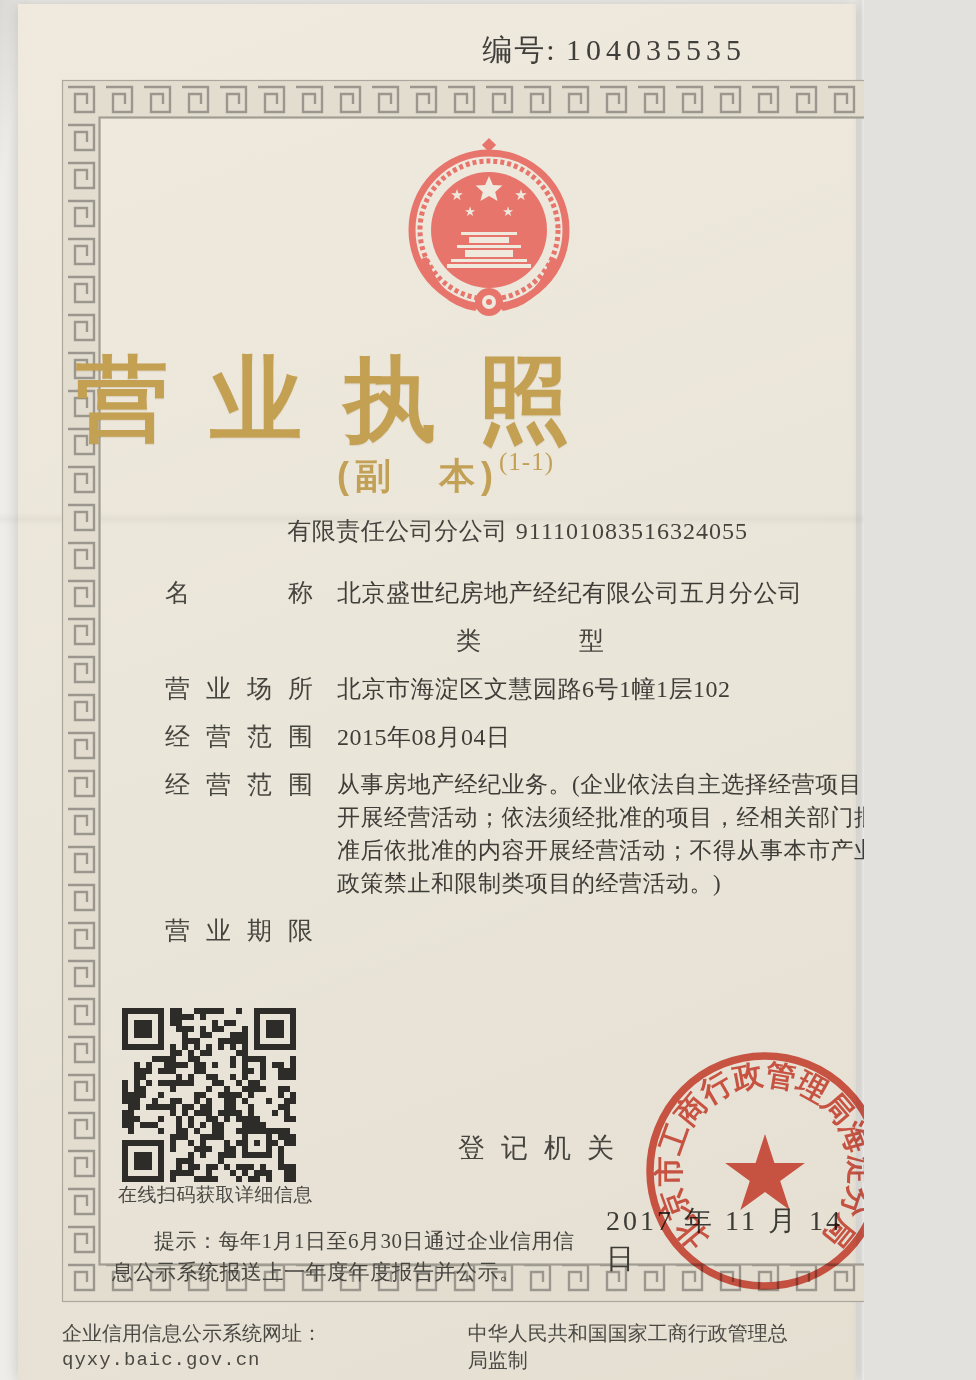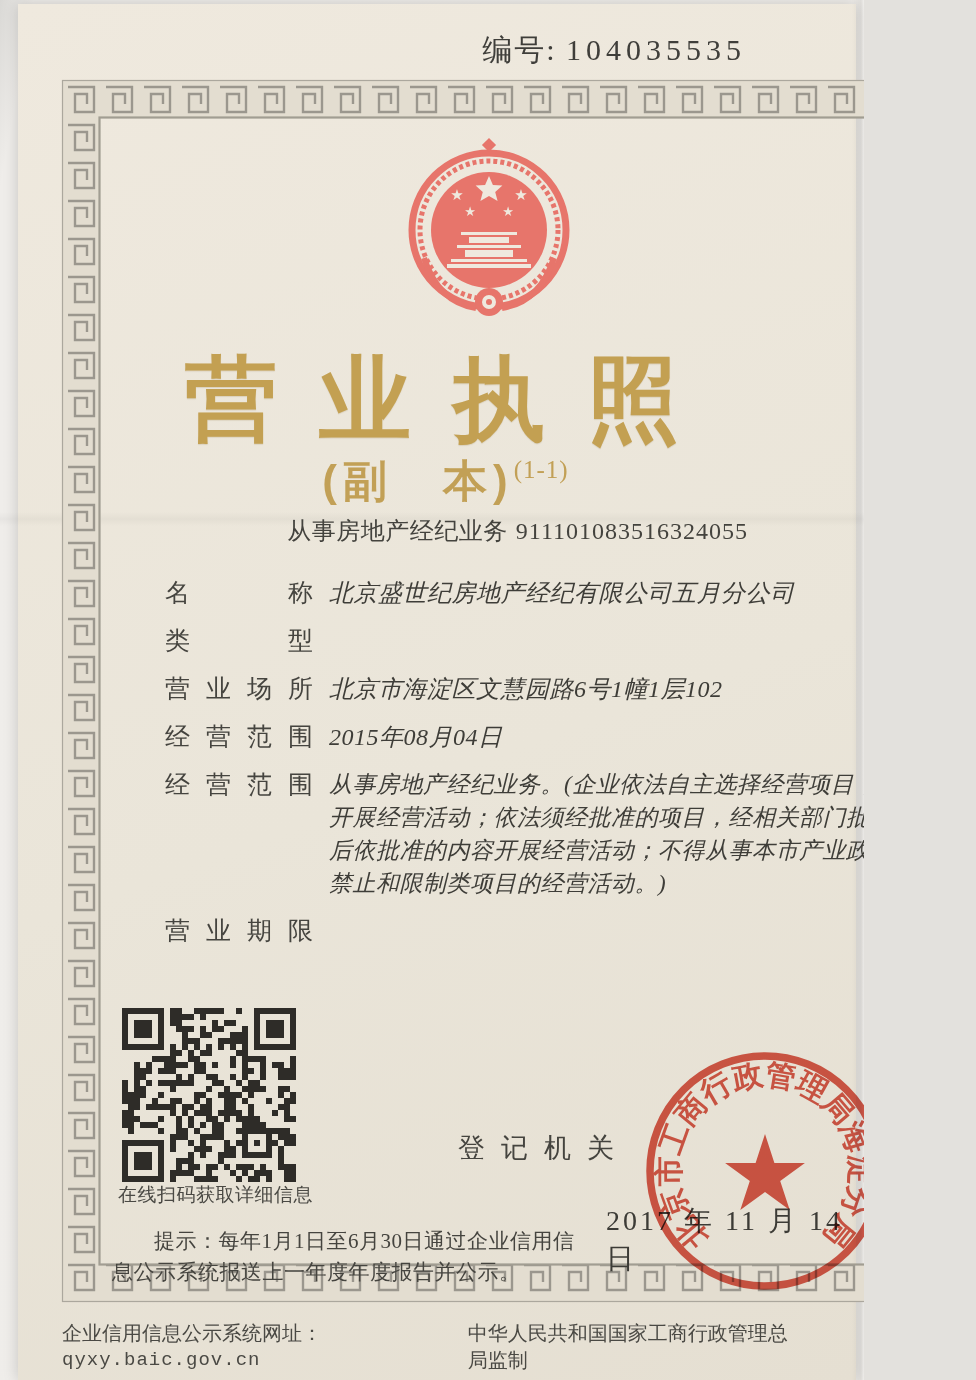--- a/index.html
+++ b/index.html
@@ -13,36 +13,36 @@
   .crease-h{position:absolute;left:0;top:512px;width:100%;height:14px;
             background:linear-gradient(180deg,rgba(0,0,0,0) 0%,rgba(0,0,0,0.035) 50%,rgba(0,0,0,0) 100%);}
   .frame-svg,.emblem-svg,.stamp-svg,.qr-svg{position:absolute;pointer-events:none;}
   .frame-svg{left:0;top:0;}
 
   .serial{position:absolute;top:30px;right:118px;font-size:30px;color:#3f3e3a;letter-spacing:2px;}
   .serial .num{letter-spacing:5px;}
 
   .emblem-svg{left:400px;top:136px;}
 
-  .title{position:absolute;left:0;right:0;top:338px;text-align:center;
+  .title{position:absolute;left:10px;right:0;top:338px;text-align:left;
          font-family:"Liberation Sans","DejaVu Sans",sans-serif;font-weight:bold;
          font-size:92px;letter-spacing:42px;text-indent:42px;color:#c3a052;
-         text-shadow:0 1px 1px rgba(120,90,20,0.15);}
+         text-shadow:0 1px 1px rgba(120,90,20,0.15);padding-left:24px;}
   .subtitle{position:absolute;left:0;right:0;top:452px;text-align:center;color:#c2a056;}
-  .subtitle .sub-main{font-family:"Liberation Sans","DejaVu Sans",sans-serif;font-weight:bold;font-size:44px;letter-spacing:6px;margin-left:27px;}
+  .subtitle .sub-main{font-family:"Liberation Sans","DejaVu Sans",sans-serif;font-weight:bold;font-size:36px;letter-spacing:6px;margin-left:27px;}
   .subtitle .sub-sup{font-size:25px;position:relative;top:-18px;letter-spacing:1px;}
 
   .credit{position:absolute;top:515px;right:116px;font-size:24px;color:#44433e;letter-spacing:0.5px;}
   .credit .cc-num{margin-left:8px;letter-spacing:1px;}
 
   .fields{position:absolute;left:165px;top:576px;width:730px;}
-  .frow{display:flex;align-items:flex-start;margin-bottom:14px;}
+  .frow{display:flex;align-items:flex-start;margin-bottom:14px;justify-content:center;}
   .flabel{display:inline-block;width:148px;min-width:148px;font-size:25px;color:#45443f;
           text-align:justify;text-align-last:justify;line-height:34px;}
-  .fvalue{margin-left:16px;font-size:24px;color:#3e3d38;line-height:34px;letter-spacing:0.5px;width:560px;font-style:italic;}
+  .fvalue{margin-left:24px;font-size:24px;color:#3e3d38;line-height:34px;letter-spacing:0.5px;width:560px;}
   .frow.scope .fvalue{font-size:23px;line-height:33px;width:566px;}
 
   .qr-block{position:absolute;left:122px;top:1008px;}
   .qr-caption{position:absolute;left:118px;top:1182px;font-size:19px;color:#4a4944;letter-spacing:0.5px;}
 
   .reg-label{position:absolute;left:458px;top:1130px;font-size:27px;color:#45443f;letter-spacing:16px;}
   .reg-date{position:absolute;left:606px;top:1202px;font-size:28px;color:#3c3b36;letter-spacing:3px;}
 
   .stamp-svg{left:640px;top:1046px;mix-blend-mode:multiply;opacity:0.92;}
 
@@ -106,21 +106,21 @@
     <circle cx="89" cy="166" r="7" fill="#efe9de"></circle>
     <circle cx="89" cy="166" r="3" fill="#e7756b"></circle>
   </svg>
 
   <div class="title">营业执照</div>
   <div class="subtitle">
     <span class="sub-main">(副　本)</span><span class="sub-sup">(1-1)</span>
   </div>
 
   <div class="credit">
-    <span>从事房地产经纪业务</span><span class="cc-num">911101083516324055</span>
+    <span>有限责任公司分公司</span><span class="cc-num">911101083516324055</span>
   </div>
 
   <div class="fields">
     <div class="frow">
       <span class="flabel">名称</span>
       <span class="fvalue">北京盛世纪房地产经纪有限公司五月分公司</span>
     </div>
     <div class="frow">
       <span class="flabel">类型</span>
     </div>

